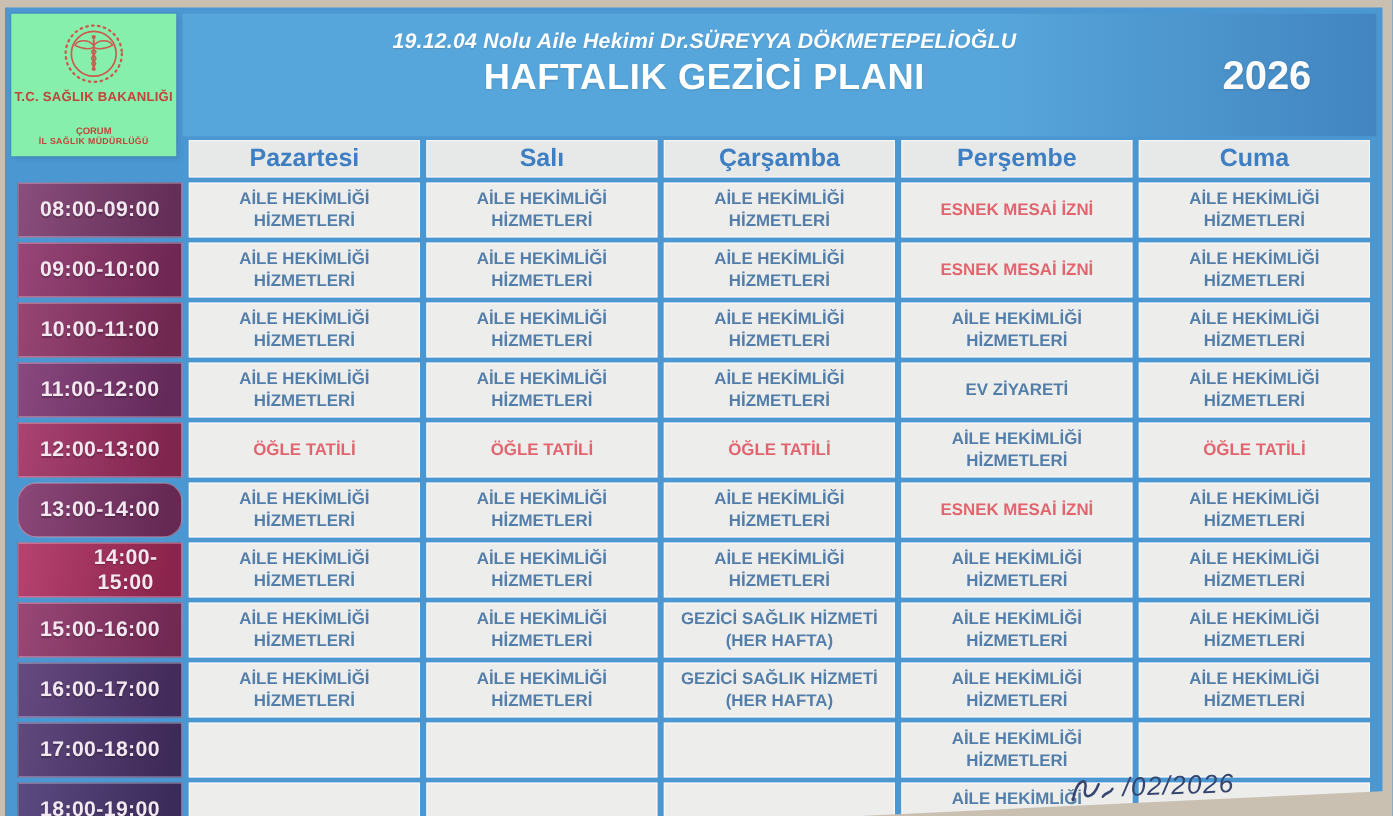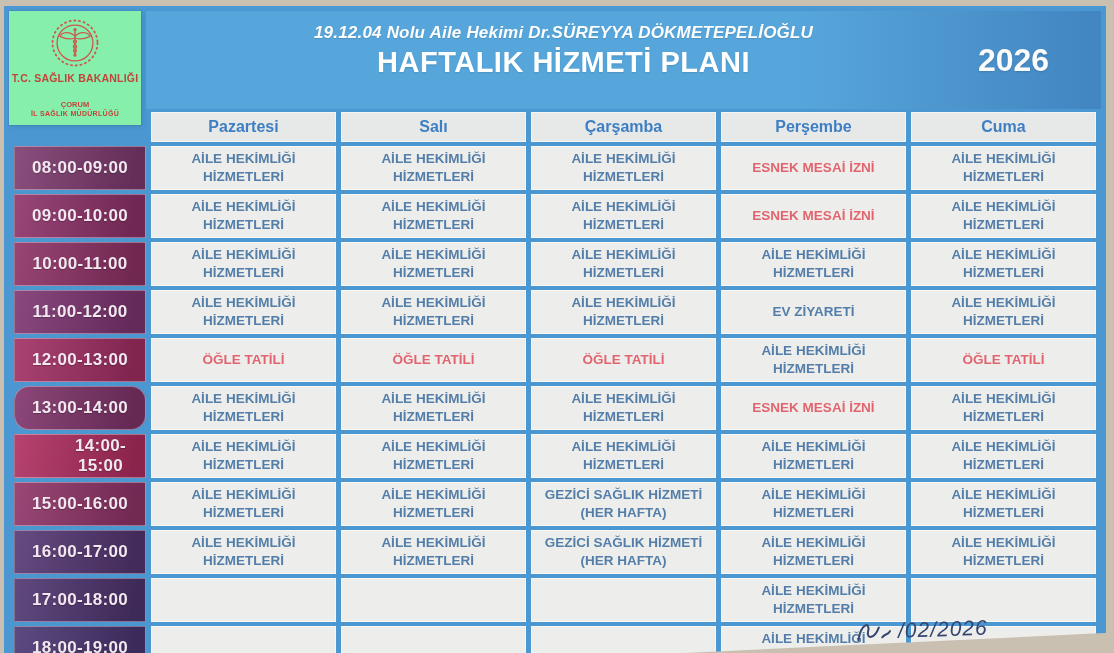--- a/index.html
+++ b/index.html
@@ -51,21 +51,21 @@
     border-collapse:separate;
     border-spacing:5px 4px;
     table-layout:fixed;
     margin-top:-1px;
   }
   th.corner { width:132px; background:transparent; border:none; }
   th.day {
     height:30px;
     background:var(--header-cell-bg);
     color:var(--day-text);
-    font-size:16px; font-weight:bold;
+    font-size:20px; font-weight:bold;
     border:1px solid rgba(255,255,255,.55);
   }
   td.time {
     height:44px;
     color:#f3e7f0; font-size:17px; font-weight:bold;
     text-align:center; letter-spacing:.3px;
     border:1px solid rgba(255,255,255,.35);
     background-image:linear-gradient(100deg, rgba(255,255,255,.10), rgba(0,0,0,.20) 90%);
     text-shadow:0 1px 1px rgba(0,0,0,.25);
   }
@@ -112,21 +112,21 @@
       <path d="M30 26 C37 29 23 33 30 37 C36 40 25 44 30 46" fill="none" stroke="#cd5a4e" stroke-width="1.4"></path>
     </svg>
     <div class="logo-min">T.C. SAĞLIK BAKANLIĞI</div>
     <div class="logo-prov">ÇORUM</div>
     <div class="logo-dir">İL SAĞLIK MÜDÜRLÜĞÜ</div>
   </div>
 
   <div class="band">
     <div class="band-center">
       <div class="doctor-line">19.12.04 Nolu Aile Hekimi Dr.SÜREYYA DÖKMETEPELİOĞLU</div>
-      <div class="plan-title">HAFTALIK HİZMETİ PLANI</div>
+      <div class="plan-title">HAFTALIK GEZİCİ PLANI</div>
     </div>
     <div class="year-wrap">
       <div class="year">2026</div>
     </div>
   </div>
 
   <table class="schedule">
     <thead>
       <tr>
         <th class="corner"></th>

